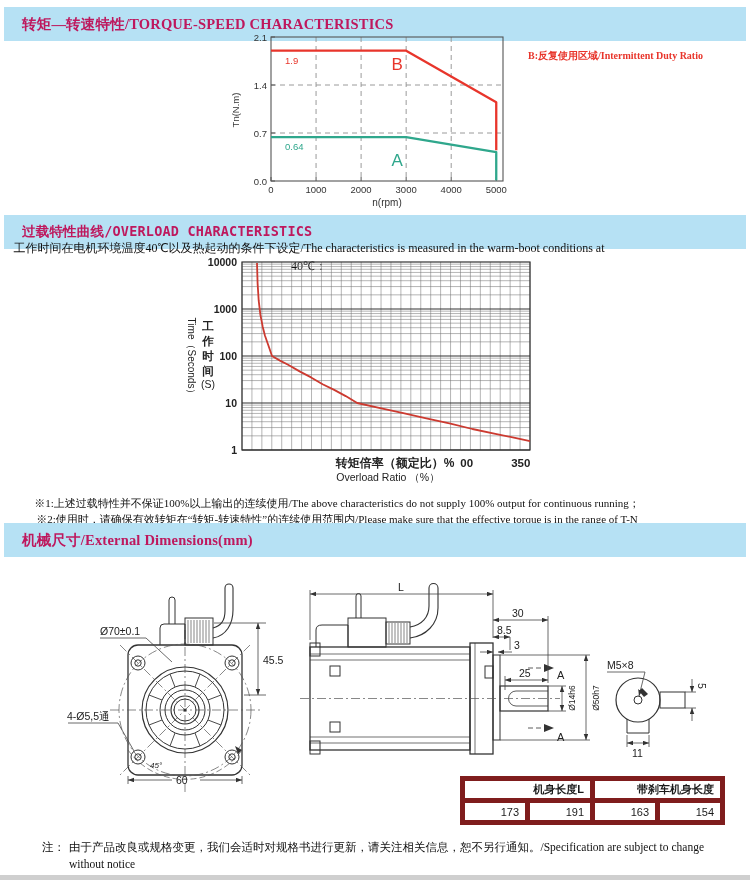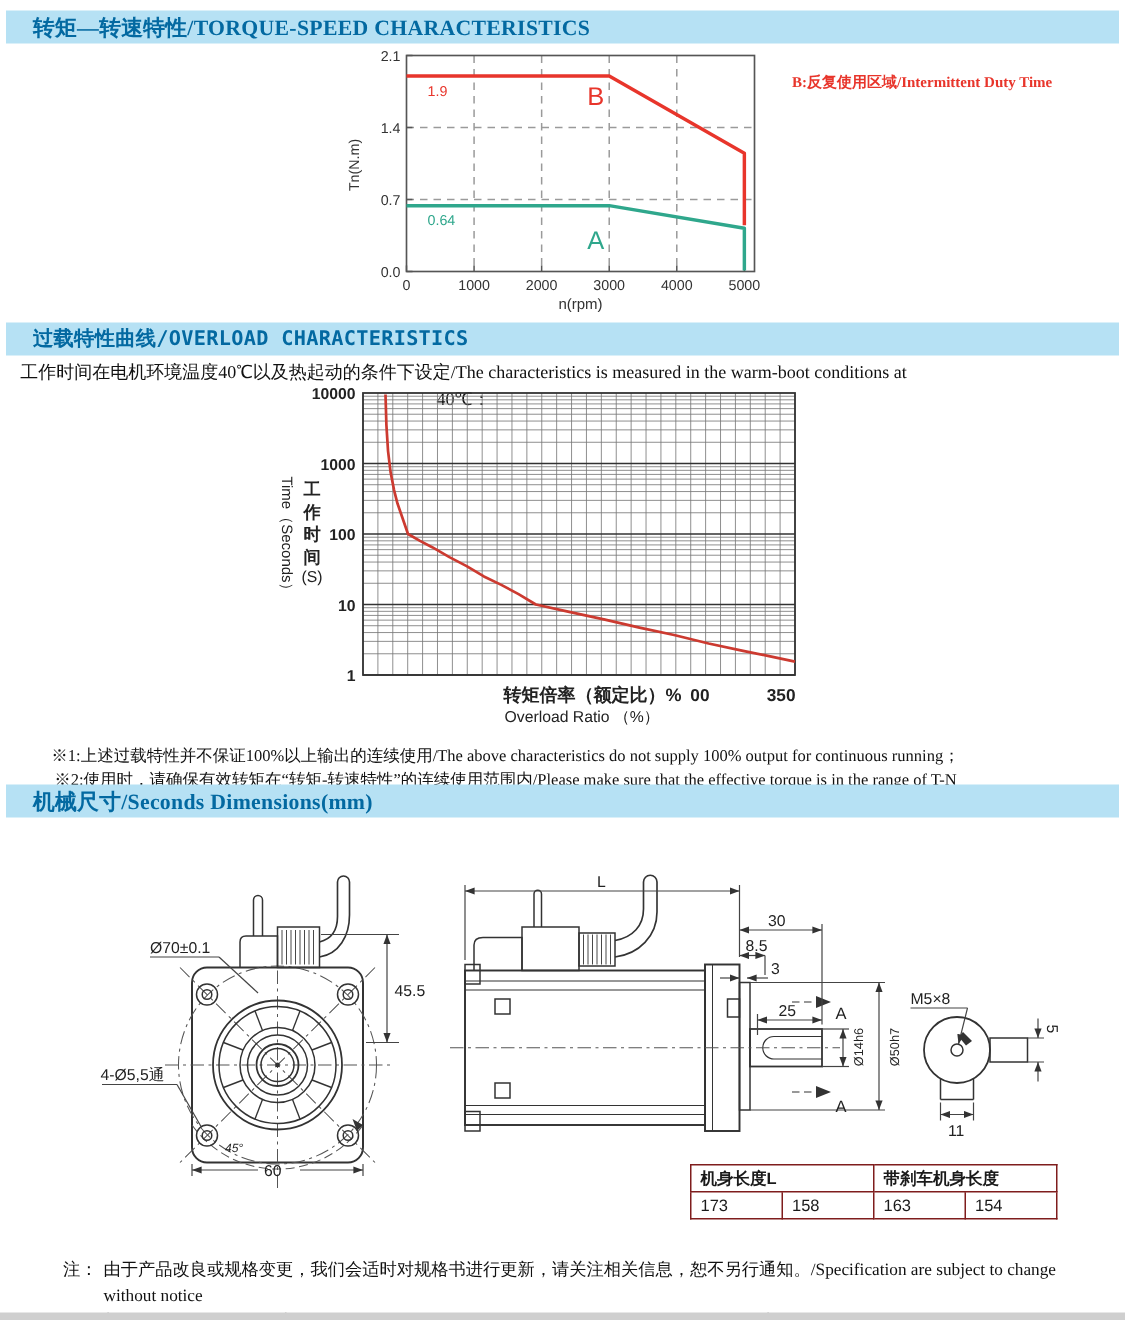--- a/index.html
+++ b/index.html
@@ -1,36 +1,36 @@
 <!DOCTYPE html>
 <html><head>
 <meta charset="utf-8">
 <style>
   html,body{margin:0;padding:0;}
   body{
     width:750px;height:880px;position:relative;background:#ffffff;
     font-family:"Liberation Sans",sans-serif;color:#1a1a1a;overflow:hidden;
   }
   .section-bar{
-    position:absolute;left:4px;right:4px;height:22px;
+    position:absolute;left:4px;right:4px;height:34px;
     background:#b6e1f4;display:flex;align-items:center;
-    padding-left:18px;font-weight:bold;font-size:14.5px;color:#0369a1;
+    padding-left:18px;font-weight:bold;font-size:14.5px;color:#be185d;
     font-family:"Liberation Serif",serif;letter-spacing:.2px;
   }
   .section-bar.mono{font-family:"DejaVu Sans Mono",monospace;font-size:13.5px;}
   .abs{position:absolute;}
   .centerline{text-align:center;width:618px;left:0;}
   .subtitle{font-family:"Liberation Serif",serif;font-size:12px;color:#111;}
   .notes{font-family:"Liberation Serif",serif;font-size:11px;color:#111;margin-left:28px;}
   .legend-item{font-size:10px;font-weight:bold;line-height:19px;white-space:nowrap;
     font-family:"Liberation Serif",serif;}
   svg text{font-family:"Liberation Sans",sans-serif;}
   table.dim-table{border-collapse:collapse;font-size:11px;}
   table.dim-table th,table.dim-table td{
-    border:1px solid #7f1d1d;text-align:left;padding:1px 6px;height:15px;
+    border:5px solid #7f1d1d;text-align:right;padding:1px 6px;height:15px;
     font-weight:normal;min-width:48px;
   }
   table.dim-table tr.grp th{font-weight:bold;}
   .footer-note{font-family:"Liberation Serif",serif;font-size:11.5px;line-height:1.45;
     display:flex;color:#111;}
   .footer-note .lbl{white-space:nowrap;margin-right:4px;}
   .bottom-strip{position:absolute;left:0;bottom:0;width:750px;height:5px;background:#cfcfcf;}
 </style>
 </head>
 <body>
@@ -73,21 +73,21 @@
       <polyline points="43,20.714285714285722 178.14563106796115,20.714285714285722 268.24271844660194,72.14285714285715 268.24271844660194,120.14285714285714" fill="none" stroke="#e8352b" stroke-width="2.3" stroke-linejoin="round"></polyline>
       <text x="57" y="33.71428571428572" font-size="9.5" fill="#e8352b">1.9</text>
       <text x="169.1359223300971" y="39.91428571428571" font-size="17" fill="#e8352b" font-family="&quot;Liberation Serif&quot;,serif" text-anchor="middle">B</text>
       <polyline points="43,107.11428571428573 178.14563106796115,107.11428571428573 268.24271844660194,122.2 268.24271844660194,150.31428571428572" fill="none" stroke="#2fa78c" stroke-width="2.3" stroke-linejoin="round"></polyline>
       <text x="57" y="120.11428571428573" font-size="9.5" fill="#2fa78c">0.64</text>
       <text x="169.1359223300971" y="135.9142857142857" font-size="17" fill="#2fa78c" font-family="&quot;Liberation Serif&quot;,serif" text-anchor="middle">A</text>
     </g>
   </svg>
 
 <div class="abs" style="left:528px;top:46px;width:218px;">
-  <div class="legend-item" style="color:#e8352b;">B:反复使用区域/Intermittent Duty Time</div>
+  <div class="legend-item" style="color:#e8352b;">B:反复使用区域/Intermittent Duty Ratio</div>
 </div>
 
 <div class="section-bar mono" style="top:215px;text-align:right;">
   <span>过载特性曲线/OVERLOAD CHARACTERISTICS</span>
 </div>
 
 <div class="abs centerline subtitle" style="top:240px;">工作时间在电机环境温度40℃以及热起动的条件下设定/The characteristics is measured in the warm-boot conditions at 40℃：</div>
 
 <svg id="ol-chart" class="abs" style="left:150px;top:248px;" width="420" height="240" viewBox="0 0 420 240">
     <g>
@@ -174,21 +174,21 @@
       <text x="370.784" y="219" text-anchor="middle" font-size="11.5" font-weight="600" fill="#222">350</text>
       <text x="238" y="233" text-anchor="middle" font-size="10.5" fill="#222" font-family="&quot;Liberation Serif&quot;,serif">Overload Ratio （%）</text>
       <polyline points="107.0,15.0 107.6,35.4 108.7,52.7 110.4,66.9 112.7,78.7 115.0,87.7 118.5,97.8 122.0,108.0 130.0,112.6 138.1,116.8 149.6,123.4 161.1,129.4 172.6,136.3 184.2,141.9 195.7,148.1 207.2,155.0 230.2,160.1 253.3,165.1 276.3,170.4 299.4,175.3 322.4,181.0 345.4,185.9 362.7,189.4 380.0,193.1" fill="none" stroke="#cc3a30" stroke-width="1.8" stroke-linejoin="round"></polyline>
     </g>
   </svg>
 
 <div class="abs centerline notes" style="top:496px;">※1:上述过载特性并不保证100%以上输出的连续使用/The above characteristics do not supply 100% output for continuous running；</div>
 <div class="abs centerline notes" style="top:512px;">※2:使用时，请确保有效转矩在“转矩-转速特性”的连续使用范围内/Please make sure that the effective torque is in the range of T-N characteristics' continuous duty zone。</div>
 
 <div class="section-bar" style="top:523px;">
-  <span>机械尺寸/Seconds Dimensions(mm)</span>
+  <span>机械尺寸/External Dimensions(mm)</span>
 </div>
 
 <svg class="abs" style="left:54px;top:580px;" width="250" height="235" viewBox="0 0 250 235" stroke="#333" fill="none" stroke-width="1">
   <defs>
     <marker id="fv-ar" markerWidth="9" markerHeight="8" refX="8" refY="3" orient="auto-start-reverse">
       <path d="M0,0L8,3L0,6Z" fill="#333" stroke="none"></path>
     </marker>
   </defs>
 
   <rect x="74" y="65" width="114" height="130" rx="10" stroke-width="1.3"></rect>
@@ -399,21 +399,21 @@
 
 <div class="abs" style="left:460px;top:776px;">
   <table class="dim-table">
     <tbody>
         <tr class="grp">
       <th colspan="2">机身长度L</th>
       <th colspan="2">带刹车机身长度</th>
     </tr>
     <tr>
       <td>173</td>
-      <td>158</td>
+      <td>191</td>
       <td>163</td>
       <td>154</td>
     </tr>
   </tbody>
     </table>
 </div>
 
 <div class="abs footer-note" style="left:42px;top:839px;width:690px;">
   <span class="lbl">注：</span>
   <span>

